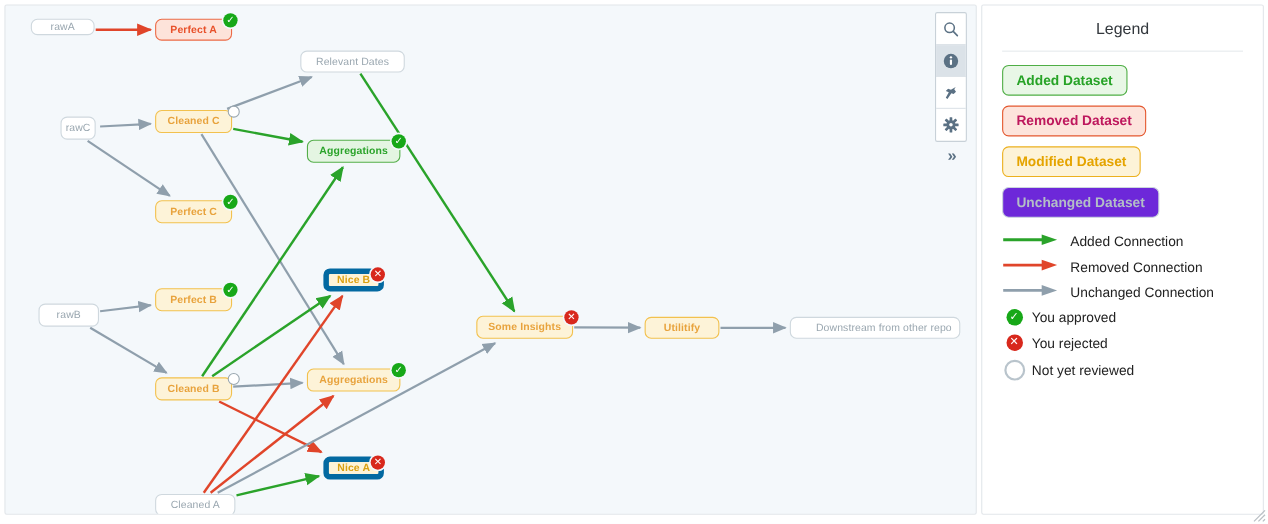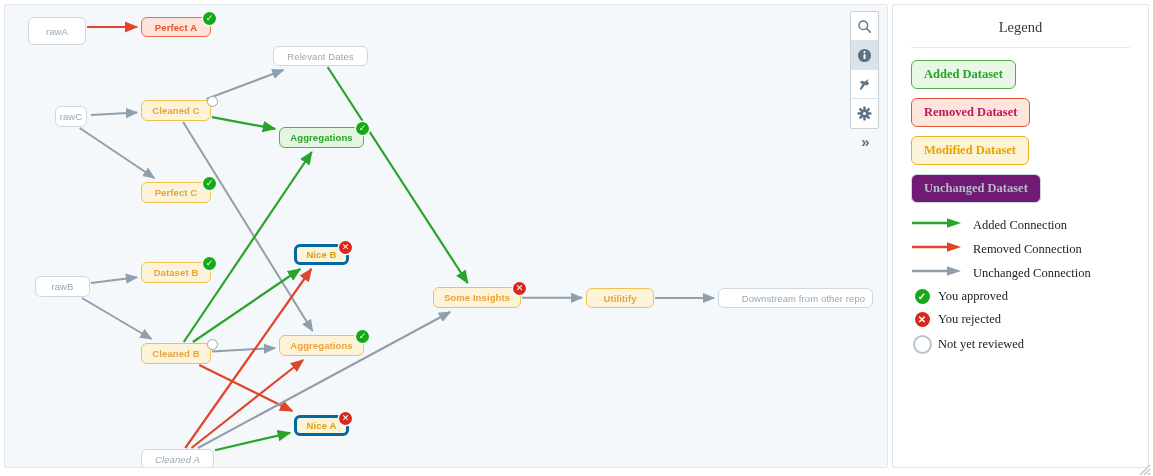--- a/index.html
+++ b/index.html
@@ -41,21 +41,21 @@
     z-index:5;
     cursor:pointer;
   }
   .node.unchanged{
     background:#ffffff;border:1px solid #cfd8de;color:#9aa7b0;font-weight:normal;
   }
   .node.modified{
     background:#fdf3d8;border:1.6px solid #f2c14e;color:#e8a33d;
   }
   .node.modified.sel{
-    border:3px solid #0369a1;color:#d9a011;background:#fdf3d8;
+    border:5px solid #0369a1;color:#d9a011;background:#fdf3d8;
   }
   .node.removed{
     background:#fde3da;border:1.4px solid #ec6b47;color:#e8512a;
   }
   .node.added{
     background:#e4f5e2;border:1.4px solid #54ae4a;color:#2aa32a;
   }
 
   .badge{
     position:absolute;top:-6px;right:-6px;
@@ -106,41 +106,40 @@
 
   
   #legend{
     position:absolute;left:892px;top:4px;
     width:257px;height:464px;
     box-sizing:border-box;
     background:#ffffff;
     border:1px solid #e2e6ea;
     border-radius:2px;
     padding:14px 18px 0 18px;
-    font-family:Liberation Serif, serif;
   }
   #legend-title{
     text-align:center;font-size:14.5px;color:#33383d;
     padding-bottom:11px;
   }
   #legend hr{
     border:none;border-top:1px solid #e6eaed;margin:0 0 12px 0;
   }
   .lg-chip{
     display:inline-block;
     box-sizing:border-box;
     padding:6px 12px;
     border-radius:6px;
     font-size:12.5px;font-weight:bold;
     margin-bottom:9px;
   }
   .lg-chip.added{background:#e8f7e6;border:1.5px solid #4fae45;color:#27a327;}
   .lg-chip.removed{background:#fde4dc;border:1.5px solid #e4572e;color:#be185d;}
   .lg-chip.modified{background:#fdf3d8;border:1.5px solid #ecb01f;color:#e5a400;}
-  .lg-chip.unchanged{background:#701a75;border:1.5px solid #ccd6dd;color:#b3bec6;font-weight:bold;}
+  .lg-chip.unchanged{background:#6d28d9;border:1.5px solid #ccd6dd;color:#b3bec6;font-weight:bold;}
 
   .lg-row{
     display:flex;align-items:center;
     margin-bottom:8px;
     font-size:12.5px;color:#222;
   }
   .lg-row .arrow{width:54px;flex:0 0 54px;margin-right:8px;}
   .lg-row .dot{width:22px;flex:0 0 22px;margin-right:5px;display:flex;align-items:center;justify-content:center;}
 
   .circ{
@@ -190,21 +189,21 @@
         <line x1="180.24572127139365" y1="443" x2="306.28973105134475" y2="264" stroke="#e0452a" stroke-width="2.2" marker-end="url(#ah-removed)"></line>
         <line x1="186.45594713656388" y1="443" x2="298.1035242290749" y2="355" stroke="#e0452a" stroke-width="2.2" marker-end="url(#ah-removed)"></line>
         <line x1="210" y1="445.2760416666667" x2="285" y2="427.828125" stroke="#2aa32a" stroke-width="2.2" marker-end="url(#ah-added)"></line>
         <line x1="192.89938080495355" y1="443" x2="445.10990712074306" y2="307" stroke="#8f9fac" stroke-width="2" marker-end="url(#ah-unchanged)"></line>
         <line x1="86" y1="277.98458149779736" x2="132" y2="272.3105726872247" stroke="#8f9fac" stroke-width="2" marker-end="url(#ah-unchanged)"></line>
         <line x1="76.98134328358209" y1="293" x2="146.4365671641791" y2="334" stroke="#8f9fac" stroke-width="2" marker-end="url(#ah-unchanged)"></line>
         <line x1="517" y1="292.65734265734267" x2="577" y2="292.86713286713285" stroke="#8f9fac" stroke-width="2" marker-end="url(#ah-unchanged)"></line>
         <line x1="650" y1="293" x2="709" y2="293" stroke="#8f9fac" stroke-width="2" marker-end="url(#ah-unchanged)"></line>
       </svg>
     <div id="nodes">
-        <div class="node unchanged" style="left: 23px; top: 12px; width: 58px; height: 28px;">
+        <div class="node unchanged" style="left: 23px; top: 12px; width: 58px; height: 15px;">
           <span>rawA</span>
         </div>
         <div class="node removed" style="left: 136px; top: 12px; width: 70px; height: 20px;">
           <span>Perfect A</span>
           <span class="badge ok">✓</span>
         </div>
         <div class="node unchanged" style="left: 268px; top: 41px; width: 95px; height: 20px;">
           <span>Relevant Dates</span>
         </div>
         <div class="node unchanged" style="left: 30px; top: 101px; width: 32px; height: 21px; margin-left: 20px;">
@@ -220,21 +219,21 @@
         </div>
         <div class="node modified" style="left: 136px; top: 177px; width: 70px; height: 21px;">
           <span>Perfect C</span>
           <span class="badge ok">✓</span>
         </div>
         <div class="node modified sel" style="left: 289px; top: 239px; width: 55px; height: 21px;">
           <span>Nice B</span>
           <span class="badge no">✕</span>
         </div>
         <div class="node modified" style="left: 136px; top: 257px; width: 70px; height: 21px;">
-          <span>Dataset B</span>
+          <span>Perfect B</span>
           <span class="badge ok">✓</span>
         </div>
         <div class="node unchanged" style="left: 30px; top: 271px; width: 55px; height: 21px;">
           <span>rawB</span>
         </div>
         <div class="node modified" style="left: 428px; top: 282px; width: 88px; height: 21px;">
           <span>Some Insights</span>
           <span class="badge no">✕</span>
         </div>
         <div class="node modified" style="left: 581px; top: 283px; width: 68px; height: 20px;">
@@ -248,21 +247,21 @@
           <span class="badge ok">✓</span>
         </div>
         <div class="node modified" style="left: 136px; top: 338px; width: 70px; height: 21px;">
           <span>Cleaned B</span>
         </div>
         <div class="handle" style="left: 202px; top: 334px;"></div>
         <div class="node modified sel" style="left: 289px; top: 410px; width: 55px; height: 21px;">
           <span>Nice A</span>
           <span class="badge no">✕</span>
         </div>
-        <div class="node unchanged" style="left: 136px; top: 444px; width: 73px; height: 20px; font-style: italic;">
+        <div class="node unchanged" style="left: 136px; top: 444px; width: 73px; height: 20px;">
           <span>Cleaned A</span>
         </div>
       </div>
 
     <div id="toolbar">
       <div class="tool" title="Search">
         <span>
           <svg width="15" height="15" viewBox="0 0 16 16">
               <circle cx="6.7" cy="6.7" r="4.6" fill="none" stroke="#5b7184" stroke-width="1.5"></circle>
               <line x1="10.2" y1="10.2" x2="14.2" y2="14.2" stroke="#5b7184" stroke-width="1.6" stroke-linecap="round"></line>

